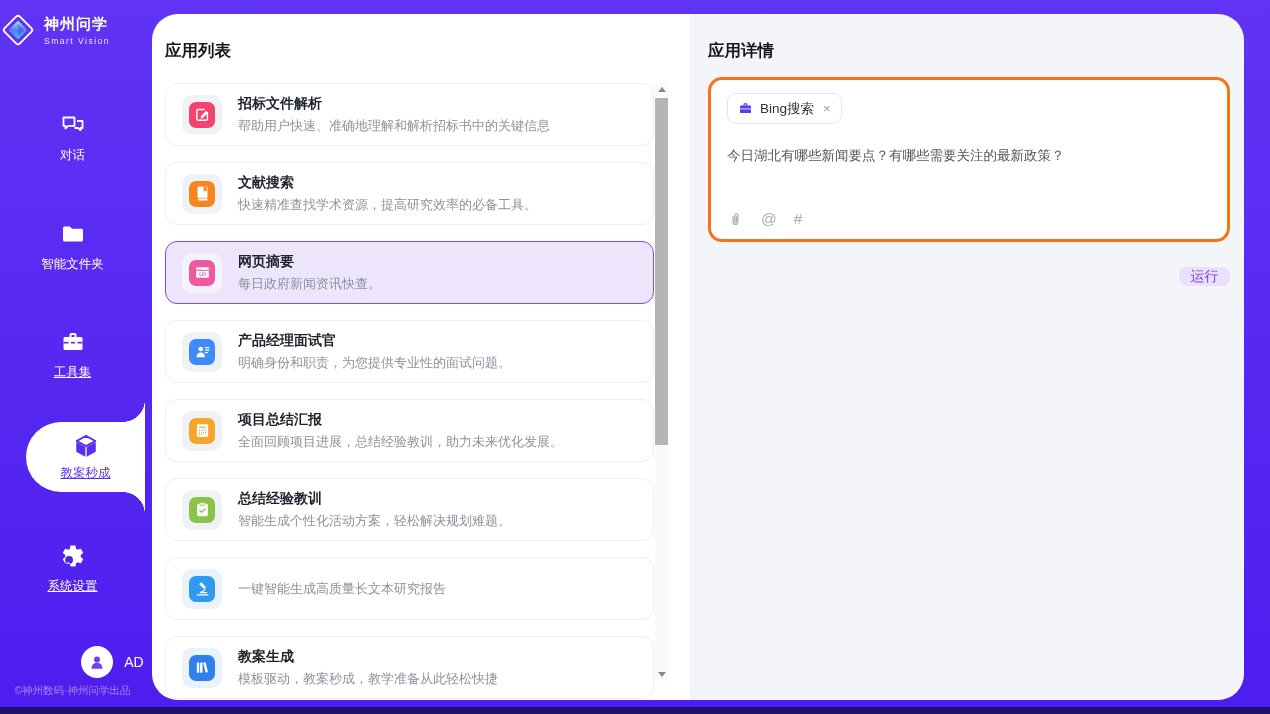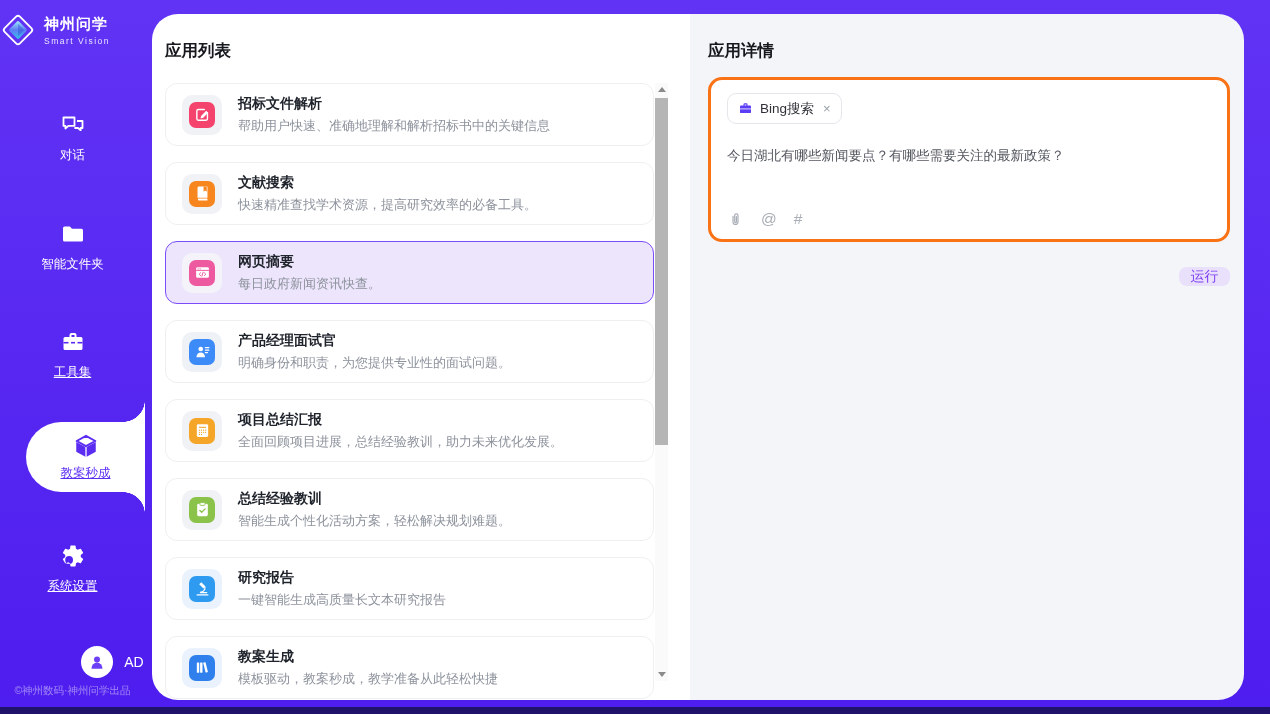--- a/index.html
+++ b/index.html
@@ -257,21 +257,20 @@
       <span class="glyph" style="background: rgb(47, 155, 240); color: rgb(47, 155, 240);">
               <svg viewBox="0 0 24 24">
                 <path d="M4.5 21h15" stroke="#fff" stroke-width="1.9" stroke-linecap="round"></path>
                 <path d="M9 17.8h9" stroke="#fff" stroke-width="1.7" stroke-linecap="round"></path>
                 <path d="M10.3 3l6 6-3 3-6-6z" fill="#fff"></path>
                 <path d="M15.5 10.5a6 6 0 01-6 6.5" stroke="#fff" stroke-width="1.7" fill="none" stroke-linecap="round"></path>
               </svg>
             </span>
     </span>
     <span class="app-text">
-      <span class="app-name">研究报告</span>
       <span class="app-desc">一键智能生成高质量长文本研究报告</span>
     </span>
   </div>
 
   <div class="app-card">
     <span class="app-icon" style="background: rgb(233, 242, 253);">
       <span class="glyph" style="background: rgb(47, 128, 237); color: rgb(47, 128, 237);">
               <svg viewBox="0 0 24 24" fill="#fff">
                 <rect x="4" y="5" width="3.4" height="14.5" rx=".7"></rect>
                 <rect x="8.6" y="5" width="3.4" height="14.5" rx=".7"></rect>

